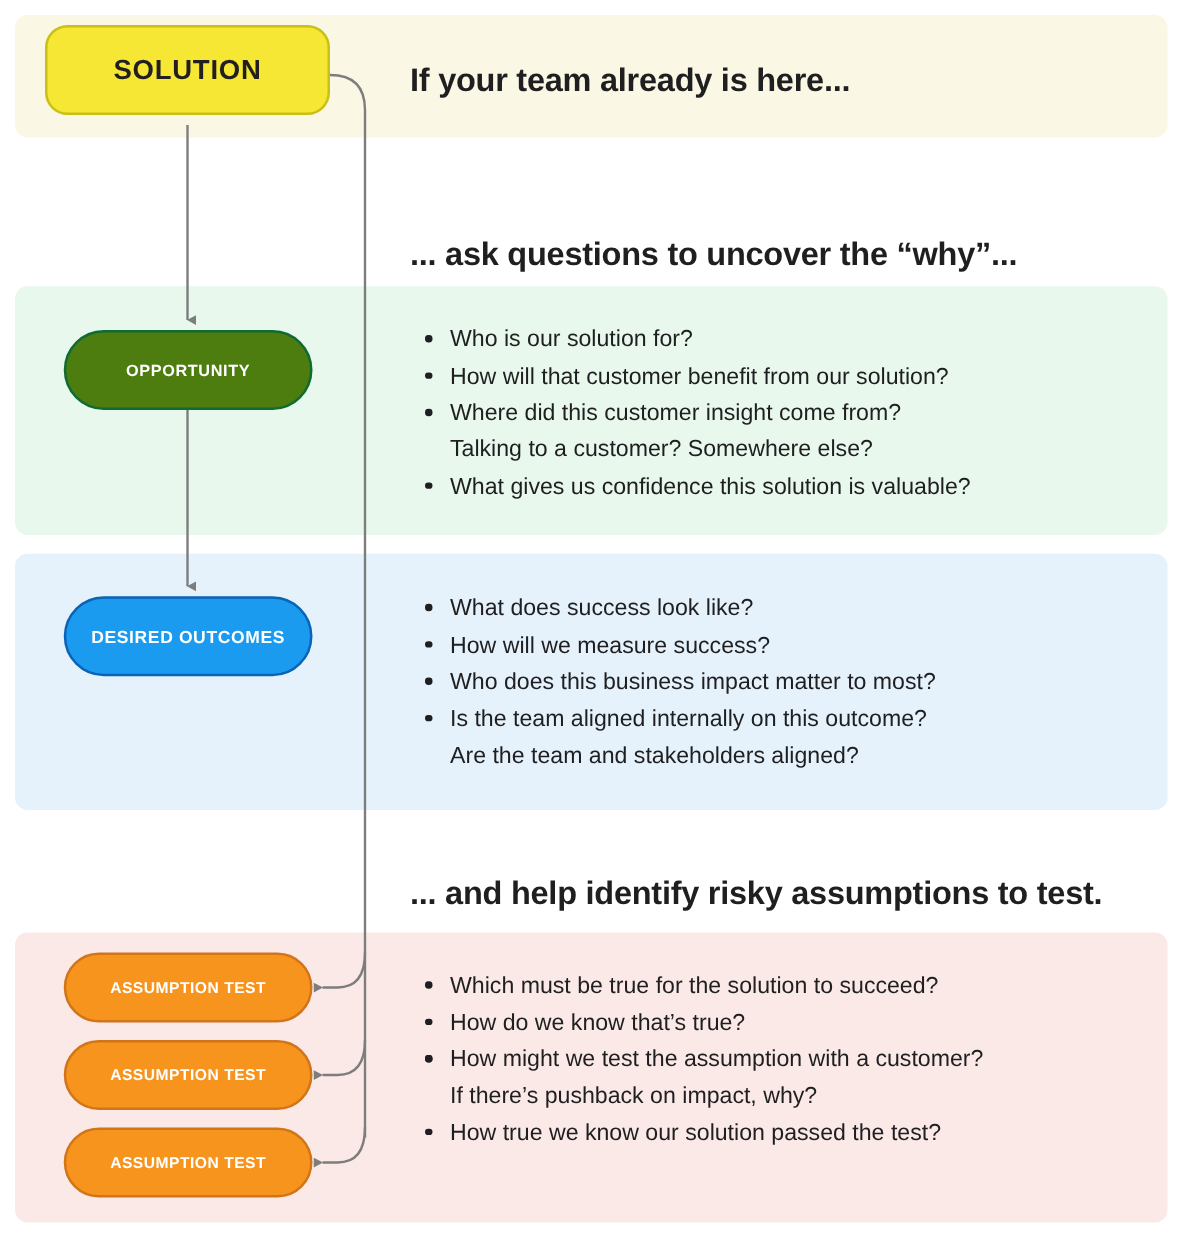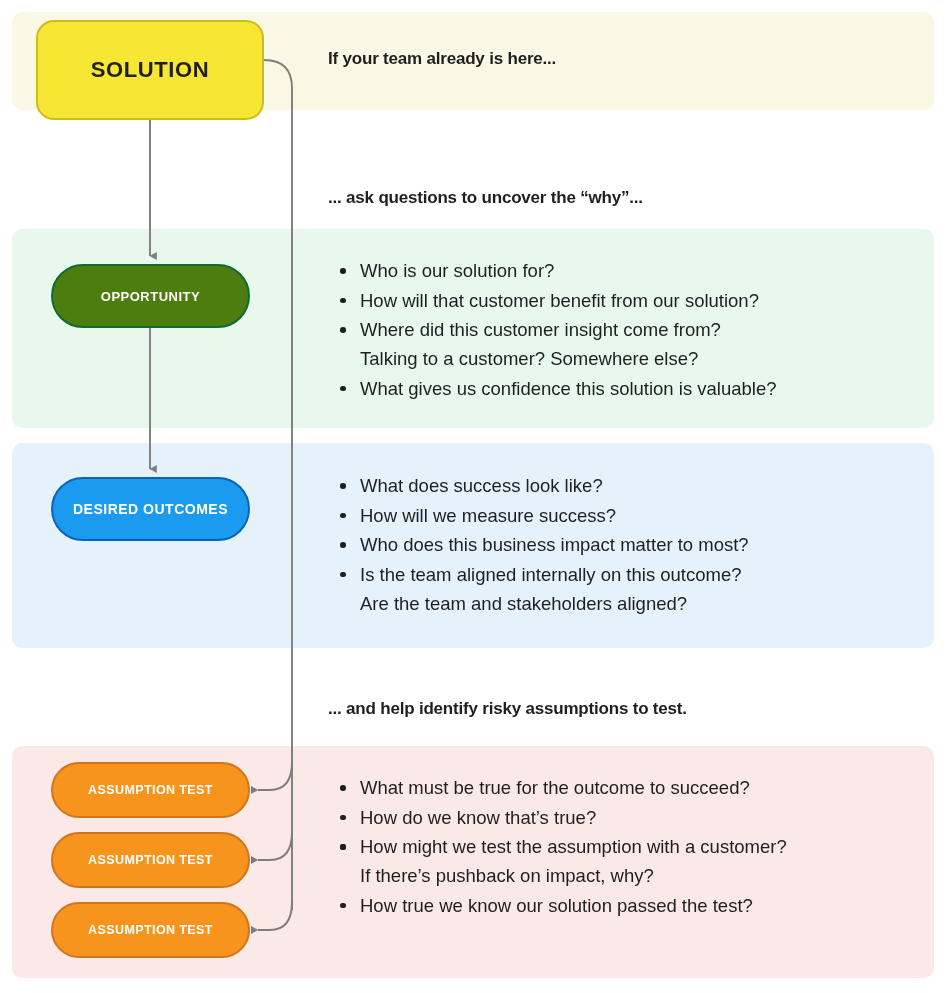--- a/index.html
+++ b/index.html
@@ -43,21 +43,21 @@
   .node {
     position: absolute;
     box-sizing: border-box;
     display: flex;
     align-items: center;
     justify-content: center;
     text-align: center;
     letter-spacing: 0.2px;
   }
   .node-solution {
-    left: 36px; top: 20px; width: 228px; height: 100px;
+    left: 36px; top: 20px; width: 228px; height: 72px;
     background: #F5E733;
     border: 2.5px solid #C9C017;
     border-radius: 18px;
     color: #231f20;
     font-size: 22px;
     font-weight: bold;
     letter-spacing: 0.6px;
   }
   .node-opportunity {
     left: 51px; top: 264px; width: 199px; height: 64px;
@@ -92,21 +92,21 @@
   }
   #node-assumption-1 { top: 762px; }
   #node-assumption-2 { top: 832px; }
   #node-assumption-3 { top: 902px; }
 
   
   .heading {
     position: absolute;
     left: 328px;
     color: #1f1f21;
-    font-size: 17px;
+    font-size: 26px;
     font-weight: bold;
     letter-spacing: -0.2px;
     white-space: nowrap;
   }
   #heading-solution    { top: 49px;  }
   #heading-opportunity { top: 188px; }
   #heading-assumptions { top: 699px; }
 
   
   .bullets {
@@ -206,20 +206,20 @@
       <li><span class="dot"></span><span>Who does this business impact matter to most?</span></li>
       <li><span class="dot"></span><span>Is the team aligned internally on this outcome?</span><span class="sub">Are the team and stakeholders aligned?</span></li>
     </ul>
   <ul class="bullets" id="bullets-opportunity">
       <li><span class="dot"></span><span>Who is our solution for?</span></li>
       <li><span class="dot"></span><span>How will that customer benefit from our solution?</span></li>
       <li><span class="dot"></span><span>Where did this customer insight come from?</span><span class="sub">Talking to a customer? Somewhere else?</span></li>
       <li><span class="dot"></span><span>What gives us confidence this solution is valuable?</span></li>
     </ul>
   <ul class="bullets" id="bullets-assumptions">
-      <li><span class="dot"></span><span>What must be true for the outcome to succeed?</span></li>
+      <li><span class="dot"></span><span>Which must be true for the solution to succeed?</span></li>
       <li><span class="dot"></span><span>How do we know that’s true?</span></li>
       <li><span class="dot"></span></li>
       <li><span class="dot"></span><span>How might we test the assumption with a customer?</span><span class="sub">If there’s pushback on impact, why?</span></li>
       <li><span class="dot"></span><span>How true we know our solution passed the test?</span></li>
     </ul>
 
 </div>
 
 </body></html>

